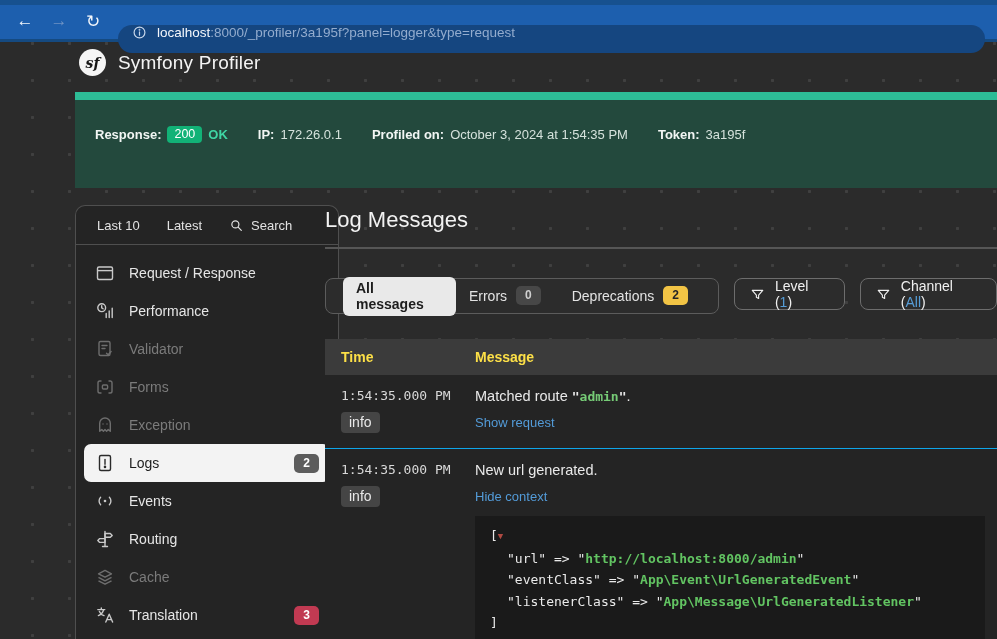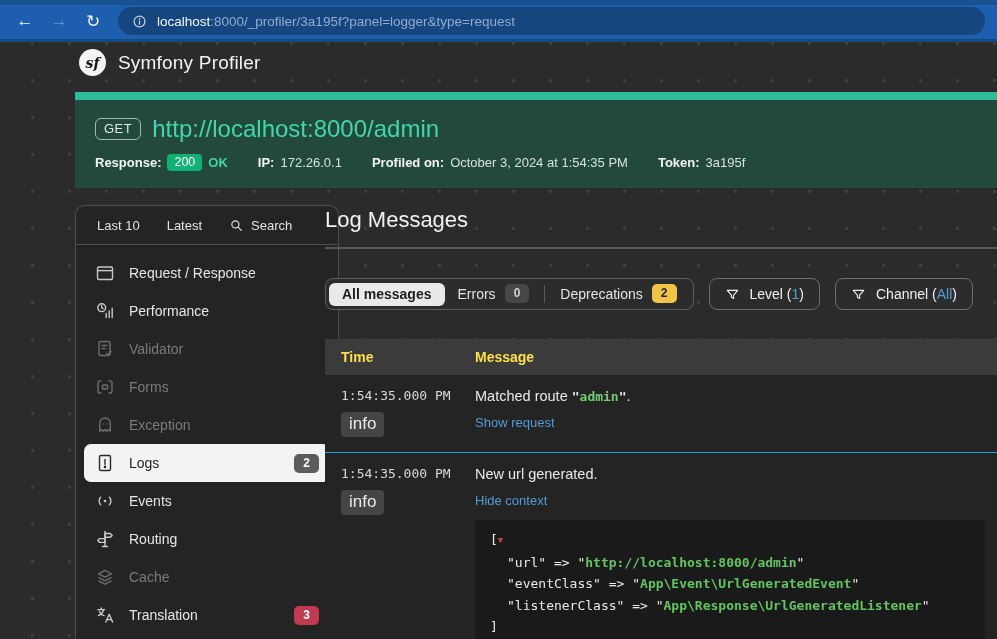--- a/index.html
+++ b/index.html
@@ -15,23 +15,23 @@
   
   .browser-bar {
     position:absolute; top:0; left:0; right:0; height:42px;
     background:linear-gradient(#17518f 0 5px, #1d5fae 5px calc(100% - 3px), #154a81 calc(100% - 3px));
     display:flex; align-items:center; z-index:5;
   }
   .nav-btn { width:34px; text-align:center; font-size:17px; color:#f2f6fb; cursor:pointer; }
   .nav-btn.back { margin-left:8px; }
   .nav-btn.disabled { color:#6f93c4; }
   .url-bar {
-    position:absolute; left:118px; right:12px; top:7px; height:28px;
+    position:absolute; left:118px; right:12px; top:25px; height:28px;
     background:#154680; border-radius:14px;
-    display:flex; align-items:center; gap:10px; padding:0 14px;
+    display:flex; align-items:flex-start; gap:10px; padding:0 14px;
     font-size:13.5px; color:#e8eef6;
   }
   .url-bar .icon { color:#c6d6ea; }
   .url-host { color:#f5f8fc; }
   .url-rest { color:#93acce; }
 
   
   .page {
     position:absolute; top:42px; left:0; right:0; bottom:0;
     background-color:#2b2b2b;
@@ -90,21 +90,21 @@
   .mi-badge.red { background:#c13a52; color:#fff; }
 
   
   .main { position:absolute; left:325px; top:207px; right:0; bottom:0; }
   .page-title { font-size:22px; font-weight:500; color:#f2f2f2; }
   .title-divider { height:2px; background:#565656; margin-top:14px; }
 
   .filter-row { margin-top:29px; display:flex; align-items:stretch; height:32px; }
   .seg-group {
     display:flex; align-items:center; background:#2c2c2c;
-    border:1px solid #5c5c5c; border-radius:8px; padding:3px; cursor:pointer;
+    border:1px solid #5c5c5c; border-radius:8px; padding:17px; cursor:pointer;
   }
   .seg { display:flex; align-items:center; gap:9px; padding:3px 13px 4px; font-size:14px; color:#e3e3e3; border-radius:6px; }
   .seg.active { background:#e9e9e9; color:#1d1d1d; font-weight:bold; }
   .seg-sep { width:1px; align-self:stretch; background:#5c5c5c; margin:3px 2px; }
   .pill { font-size:12px; font-weight:bold; padding:2px 9px 3px; border-radius:5px; }
   .pill.gray { background:#474747; color:#cfcfcf; }
   .pill.yellow { background:#f2c445; color:#262626; }
   .filter-btn {
     margin-left:15px; display:flex; align-items:center; gap:10px;
     background:#2c2c2c; border:1px solid #6d6d6d; border-radius:8px;
@@ -117,21 +117,21 @@
   .t-head {
     display:flex; background:#3b3b3b; height:36px; align-items:center;
     font-weight:bold; font-size:14px; color:#fde047;
   }
   .col-time { width:150px; flex:none; padding-left:16px; }
   .col-msg { flex:1; }
   .t-row { display:flex; border-bottom:1px solid #0ea5e9; padding:13px 0 15px; }
   .time-text { font-family:"DejaVu Sans Mono", monospace; font-size:13px; color:#d8d8d8; }
   .level-badge {
     margin-top:9px; display:inline-block; width:max-content;
-    background:#454545; color:#e9e9e9; font-size:17px; border-radius:4px; padding:2px 8px 3px;
+    background:#454545; color:#e9e9e9; font-size:14px; border-radius:4px; padding:2px 8px 3px;
   }
   .msg-line { font-size:14.5px; color:#e9e9e9; }
   .mono-q, .code-green { font-family:"DejaVu Sans Mono", monospace; font-weight:bold; font-size:13px; }
   .code-green { color:#76cb76; }
   .ctx-link { display:inline-block; margin-top:11px; color:#539bd8; font-size:13px; cursor:pointer; text-decoration:none; }
   .ctx-block {
     margin:11px 12px 0 0; background:#1a1a1a; padding:9px 15px 11px;
     font-family:"DejaVu Sans Mono", monospace; font-size:13px; line-height:21.5px; color:#eaeaea;
   }
   .dump-v { color:#62c462; font-weight:bold; }
@@ -159,24 +159,20 @@
 
 <div class="page"></div>
 
 <div class="app-header">
   <span class="sf-logo">sf</span>
   <span class="app-title">Symfony Profiler</span>
 </div>
 
 <div class="green-bar"></div>
 <div class="banner">
-  <div class="method-row">
-    <span class="get-badge">GET</span>
-    <span class="banner-url">http://localhost:8000/admin</span>
-  </div>
   <div class="meta-row">
     <span class="meta-item">
       <span class="meta-label">Response:</span>
       <span class="status-badge">200</span>
       <span class="status-ok">OK</span>
     </span>
     <span class="meta-item">
       <span class="meta-label">IP:</span>
       <span>172.26.0.1</span>
     </span>
@@ -380,19 +376,19 @@
         <div class="time-text">1:54:35.000 PM</div>
         <span class="level-badge">info</span>
       </div>
       <div class="col-msg">
         <div class="msg-line">New url generated.</div>
         <a class="ctx-link">Hide context</a>
         <div class="ctx-block">
           <div><span>[</span><span class="dump-toggle">▼</span></div>
           <div class="dump-line"><span>"url"</span> <span>=&gt;</span> <span>"</span><span class="dump-v">http://localhost:8000/admin</span><span>"</span></div>
           <div class="dump-line"><span>"eventClass"</span> <span>=&gt;</span> <span>"</span><span class="dump-v">App\Event\UrlGeneratedEvent</span><span>"</span></div>
-          <div class="dump-line"><span>"listenerClass"</span> <span>=&gt;</span> <span>"</span><span class="dump-v">App\Response\UrlGeneratedListener</span><span>"</span></div>
+          <div class="dump-line"><span>"listenerClass"</span> <span>=&gt;</span> <span>"</span><span class="dump-v">App\Message\UrlGeneratedListener</span><span>"</span></div>
           <div><span>]</span></div>
         </div>
       </div>
     </div>
   </div>
 </div>
 
 </body></html>

